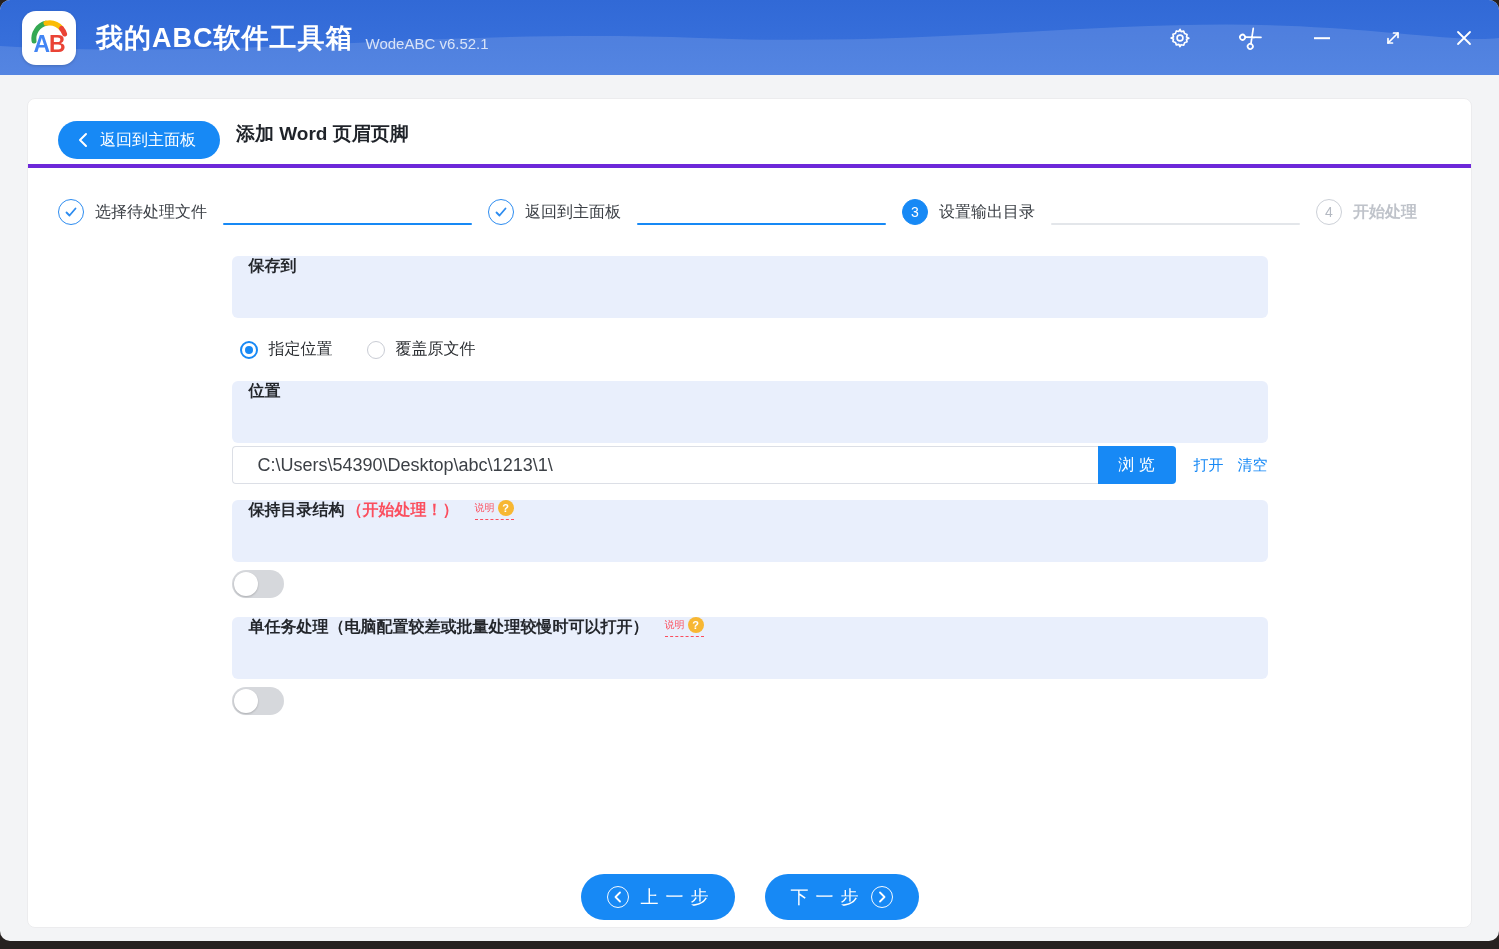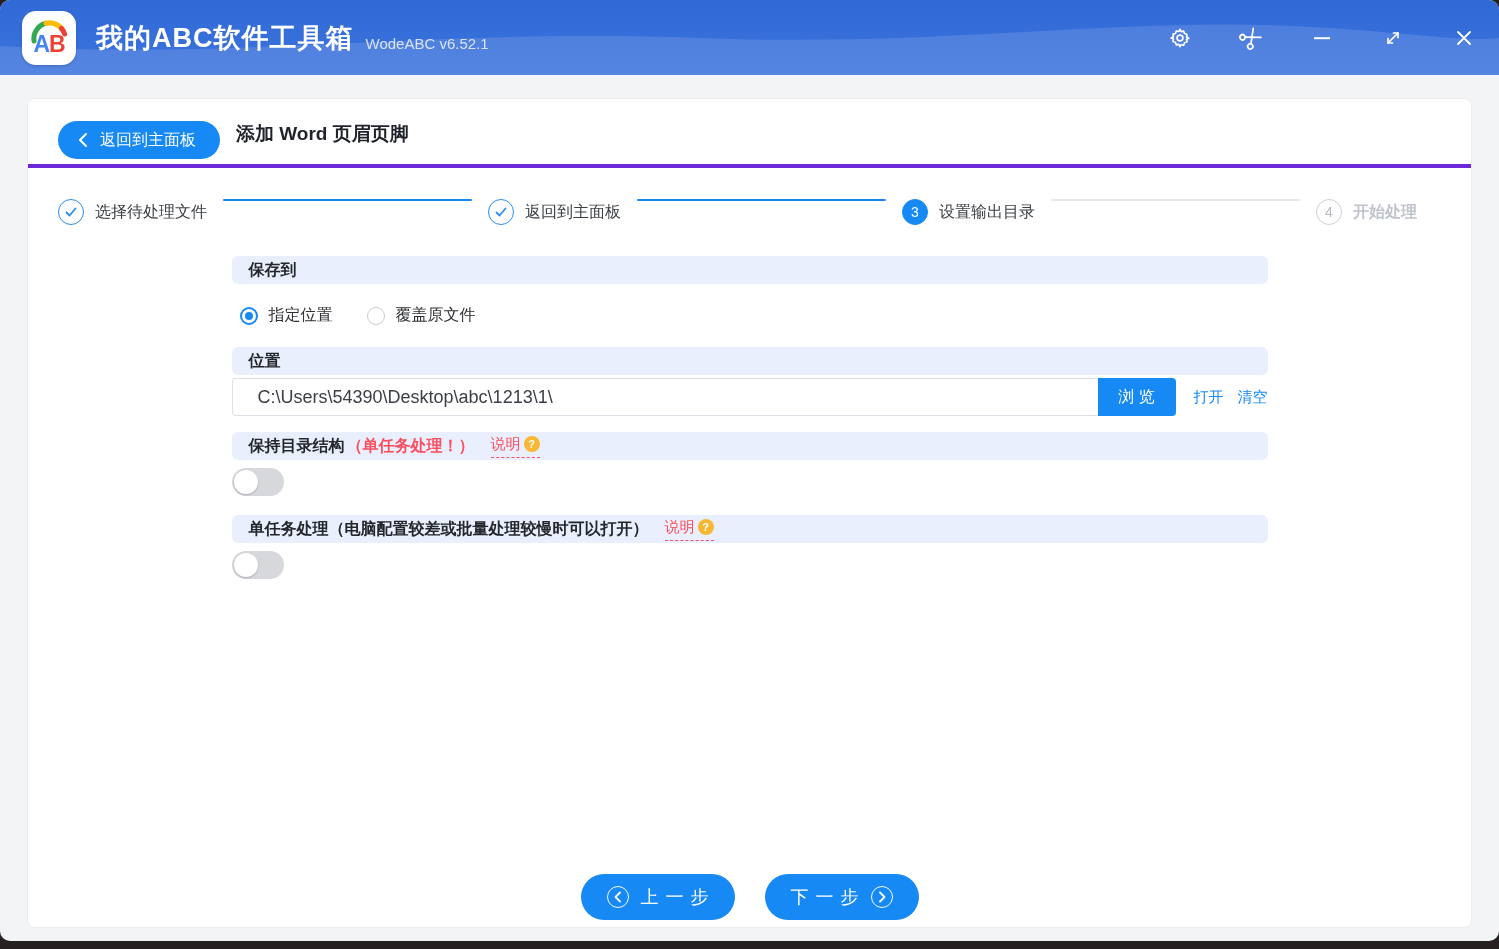--- a/index.html
+++ b/index.html
@@ -60,53 +60,53 @@
     display:flex; align-items:center; gap:12px;
     height:38px; padding:0 24px 0 20px;
     background:#1789f5; border:none; border-radius:19px;
     color:#fff; font-size:16px; cursor:pointer;
     font-family:inherit;
   }
   .page-title { margin-left:16px; font-size:19px; font-weight:700; color:#1f2329; }
 
   
   .steps {
-    display:flex; align-items:flex-start;
+    display:flex; align-items:flex-end;
     padding:31px 54px 31px 30px;
   }
   .step { display:flex; align-items:center; flex:0 0 auto; }
   .step-circle {
     width:26px; height:26px; border-radius:50%;
     display:flex; align-items:center; justify-content:center;
     font-size:14px;
   }
   .step.done .step-circle { border:1.5px solid #2d8cf0; background:#fff; }
   .step.active .step-circle { background:#1789f5; color:#fff; border:1.5px solid #1789f5; }
   .step.pending .step-circle { border:1.5px solid #ccd0d7; color:#b4b9c2; background:#fff; }
   .step-label { margin-left:11px; font-size:16px; color:#3c4046; white-space:nowrap; }
   .step.pending .step-label { color:#bfc3ca;font-weight:bold; }
   .connector { flex:1 1 auto; height:2px; margin:0 16px; border-radius:1px; }
   .connector.blue { background:#1789f5; }
   .connector.gray { background:#e3e6ea; }
 
   
   .form-col { width:1036px; margin:0 auto; }
   .section-bar {
-    height:28px; background:#e9effc; border-radius:6px;
-    display:flex; align-items:center; padding:0 17px;
+    height:62px; background:#e9effc; border-radius:6px;
+    display:flex; align-items:flex-start; padding:0 17px;
     font-size:16px;
   }
   .section-title { font-weight:700; color:#23262b; }
   .section-note { font-weight:700; color:#fb4e5e; margin-left:2px; }
   .help-link-wrap {
     display:inline-flex; align-items:center; gap:3px;
     margin-left:16px; padding-bottom:3px;
     border-bottom:1.5px dashed #fb4e5e; cursor:pointer;
   }
-  .help-link { color:#fb4e5e; font-size:15px; font-weight:400; }
+  .help-link { color:#fb4e5e; font-size:10px; font-weight:400; }
   .help-badge {
     width:16px; height:16px; border-radius:50%;
     background:#f7b733; color:#fff; font-size:11px; font-weight:700;
     display:flex; align-items:center; justify-content:center;
   }
 
   .radio-row { display:flex; align-items:flex-end; gap:34px; margin:21px 0 21px 8px; }
   .radio-item { display:flex; align-items:center; gap:11px; cursor:pointer; }
   .radio-dot { width:18px; height:18px; border-radius:50%; background:#fff; border:1px solid #c9ccd4; position:relative; }
   .radio-item.selected .radio-dot { border:2px solid #1789f5; }
@@ -291,21 +291,21 @@
         <input class="path-input" type="text" value="C:\Users\54390\Desktop\abc\1213\1\" style="">
         <button class="browse-btn">浏 览</button>
         <div class="path-links">
           <a class="text-link">打开</a>
           <a class="text-link">清空</a>
         </div>
       </div>
 
       <div class="section-bar">
         <span class="section-title">保持目录结构</span>
-        <span class="section-note">（单任务处理！）</span>
+        <span class="section-note">（开始处理！）</span>
         <span class="help-link-wrap">
           <span class="help-link">说明</span>
           <span class="help-badge">?</span>
         </span>
       </div>
 
       <div class="toggle-row">
         <div class="toggle">
           <span class="knob"></span>
         </div>

